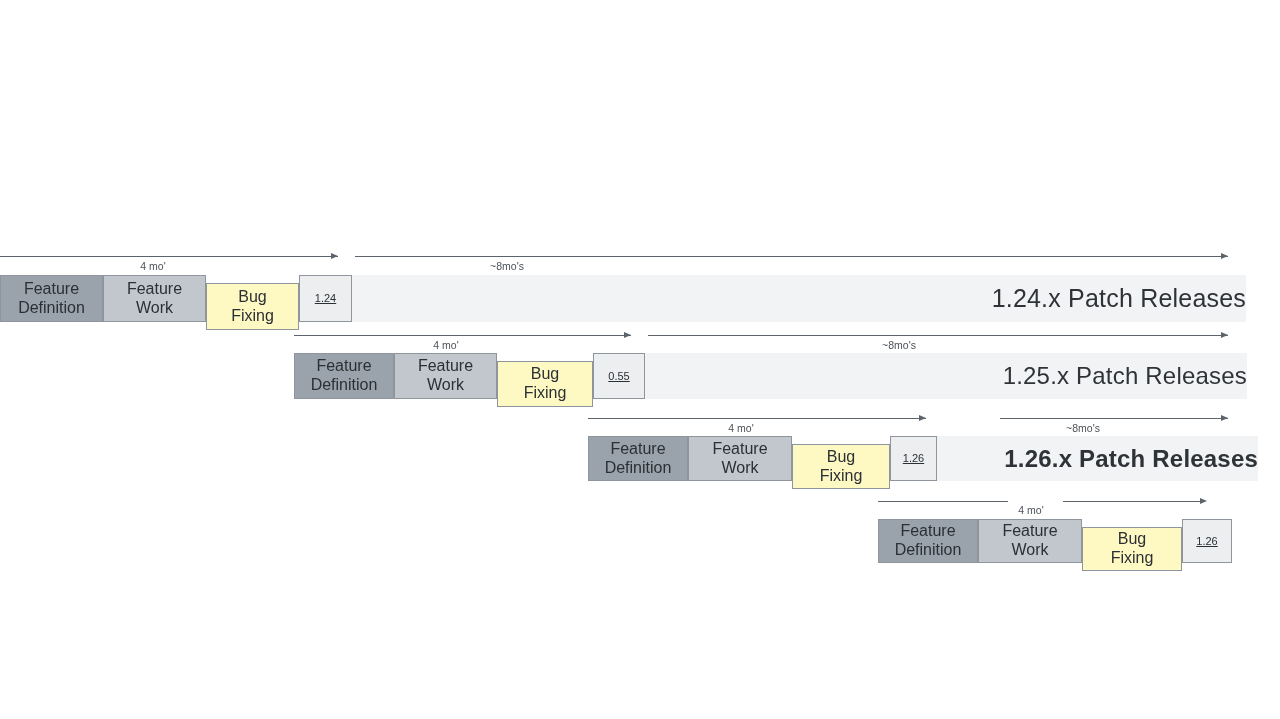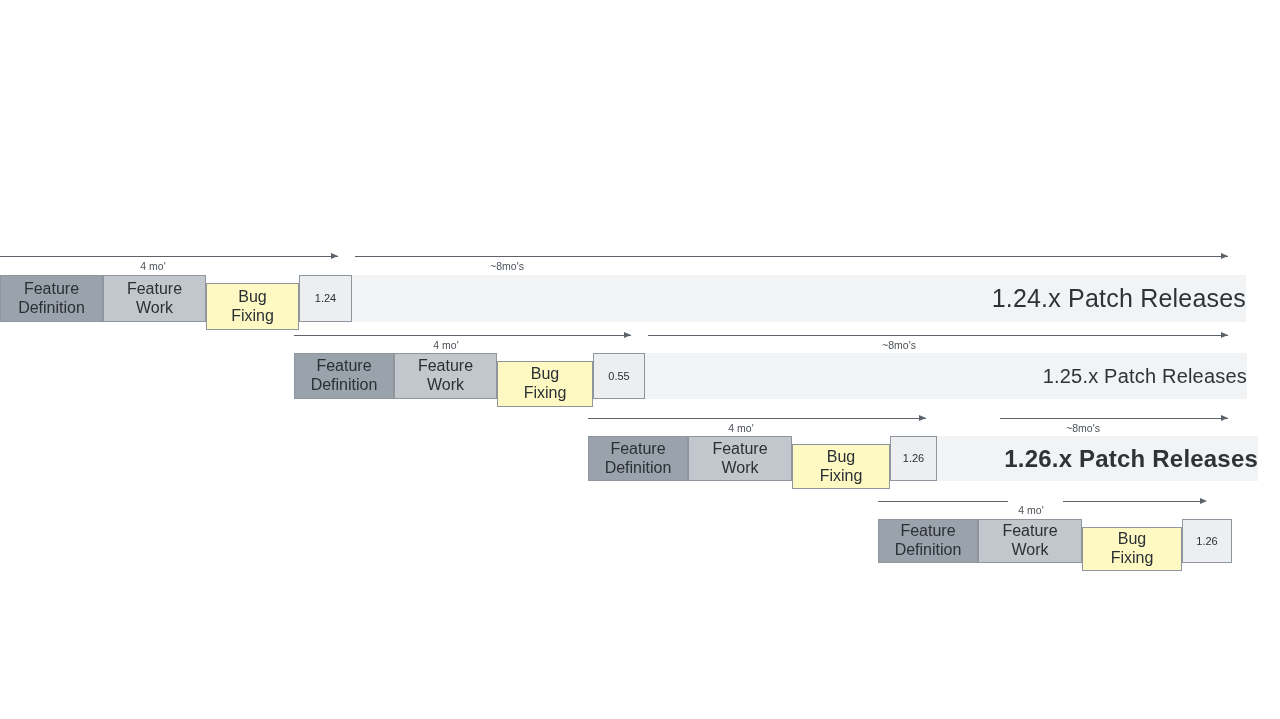--- a/index.html
+++ b/index.html
@@ -60,21 +60,21 @@
     font-size: 16px;
   }
   .phase-box .label {
     display: block;
     white-space: pre-line;
     padding: 0 2px;
   }
   .phase-def   { background: #9aa2ab; }
   .phase-work  { background: #c2c7cd; }
   .phase-bug   { background: #fef9c3; margin-top: 8px; }
-  .phase-ver   { background: #eceef0; font-size: 11px; }
+  .phase-ver   { background: #eceef0; font-size: 11px; text-decoration: underline; }
 
   
   .seg {
     position: absolute;
     height: 1px;
     background: #5d636b;
   }
   .arrowhead {
     position: absolute;
     width: 0;
@@ -123,21 +123,21 @@
 Fixing</span>
     </div>
     <div class="phase-box phase-ver" style="left:299px; top:275px; width:53px; height:47px;">
       <span class="label">1.24</span>
     </div>
   </div>
 
   <div class="release-row">
 
     <div class="patch-band" style="left:645px; top:353px; width:602px; height:46px;">
-      <span class="patch-band-label" style="font-size:20px;">1.25.x Patch Releases</span>
+      <span class="patch-band-label" style="font-size:24px;">1.25.x Patch Releases</span>
     </div>
 
     <div class="seg" style="left:294px; top:335px; width:337px;"></div>
     <div class="arrowhead" style="left:624px; top:332px;"></div>
     <div class="seg-label" style="left:411px; top:339px; width:70px;">4 mo'</div>
 
     <div class="seg" style="left:648px; top:335px; width:580px;"></div>
     <div class="arrowhead" style="left:1221px; top:332px;"></div>
     <div class="seg-label" style="left:864px; top:339px; width:70px; background:#ffffff;">~8mo's</div>
 

